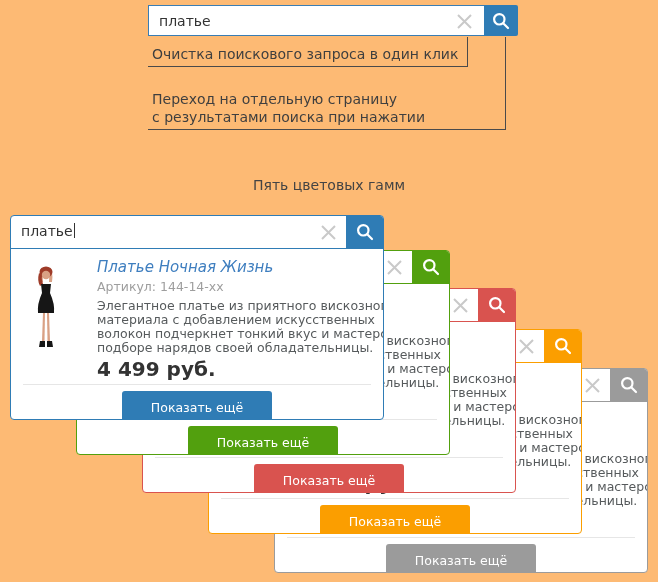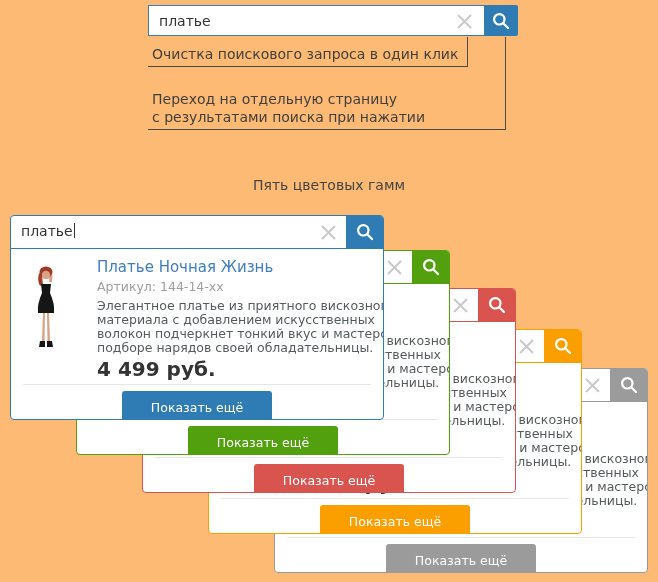--- a/index.html
+++ b/index.html
@@ -39,21 +39,21 @@
   .search-row{display:flex;align-items:stretch;height:32px;border-bottom:1px solid var(--accent);}
   .sq{flex:1;font-size:14px;color:#333;padding:7px 0 0 10px;white-space:nowrap;overflow:hidden;}
   .caret{display:inline-block;width:1px;height:15px;background:#333;vertical-align:-2px;margin-left:1px;}
   .clear-box{width:36px;display:flex;align-items:center;justify-content:center;cursor:pointer;background:#fff;}
   .sbtn{width:37px;background:var(--accent);border:none;display:flex;align-items:center;
         justify-content:center;cursor:pointer;padding:0;}
 
   .result{position:relative;padding:10px 6px 0 16px;}
   .thumb{position:absolute;left:16px;top:12px;width:38px;height:90px;cursor:pointer;}
   .info{margin-left:54px;padding-left:16px;}
-  .title{font-size:15px;line-height:17px;color:#3e7ebf;cursor:pointer;white-space:nowrap;}
+  .title{font-size:15px;line-height:17px;color:#3e7ebf;cursor:pointer;white-space:nowrap;font-style:italic;}
   .sku{margin-top:3px;font-size:12.5px;line-height:15px;color:#9e9e9e;white-space:nowrap;}
   .desc{margin-top:5px;font-size:12.5px;line-height:14px;color:#565a5c;}
   .desc div{white-space:nowrap;}
   .price{margin-top:5px;font-size:20px;line-height:18px;font-weight:bold;color:#333;white-space:nowrap;}
   .divider{margin:6px 12px 0 12px;border-top:1px solid #e6e6e6;}
   .more-btn{display:block;margin:6px auto 0;width:150px;height:34px;background:var(--accent);
             color:#fff;font-size:12.5px;line-height:20px;text-align:center;border:none;border-radius:3px;
             cursor:pointer;font-family:inherit;padding:0;}
 </style>
 </head>

